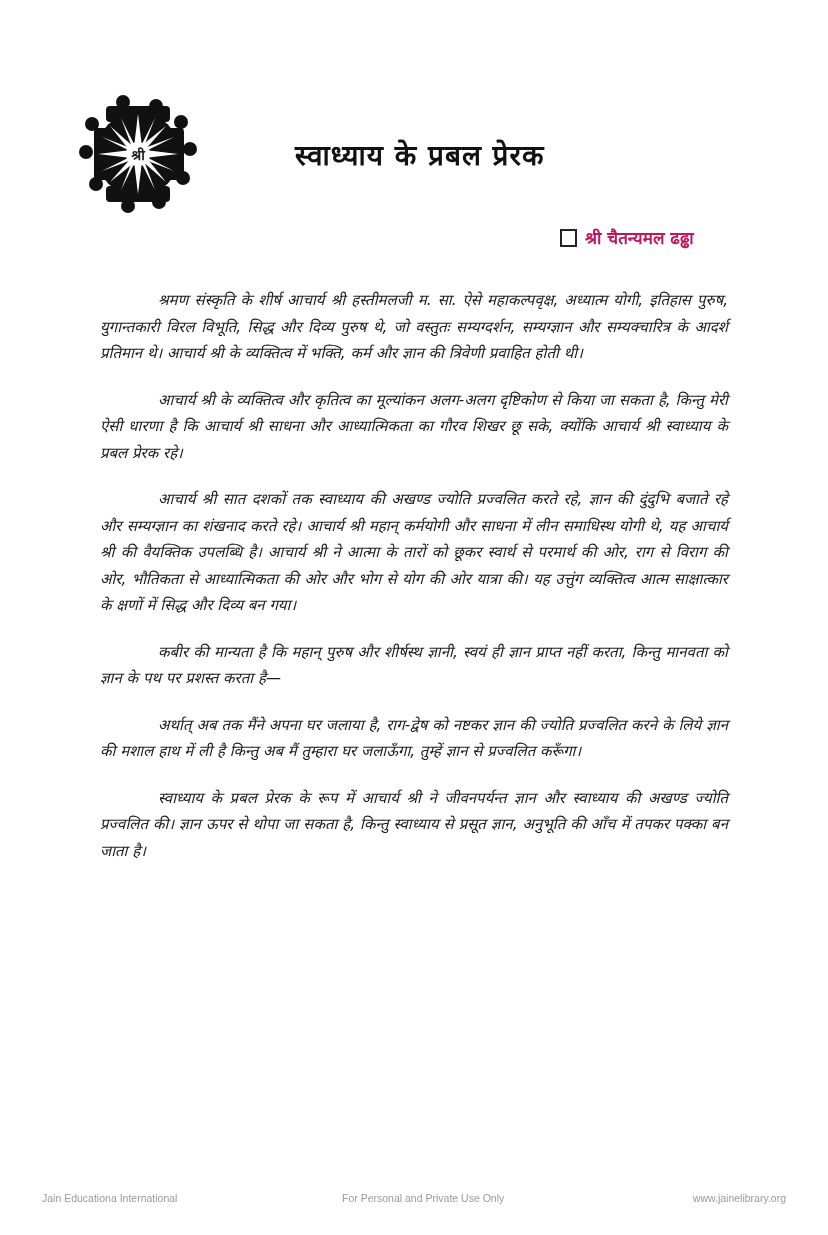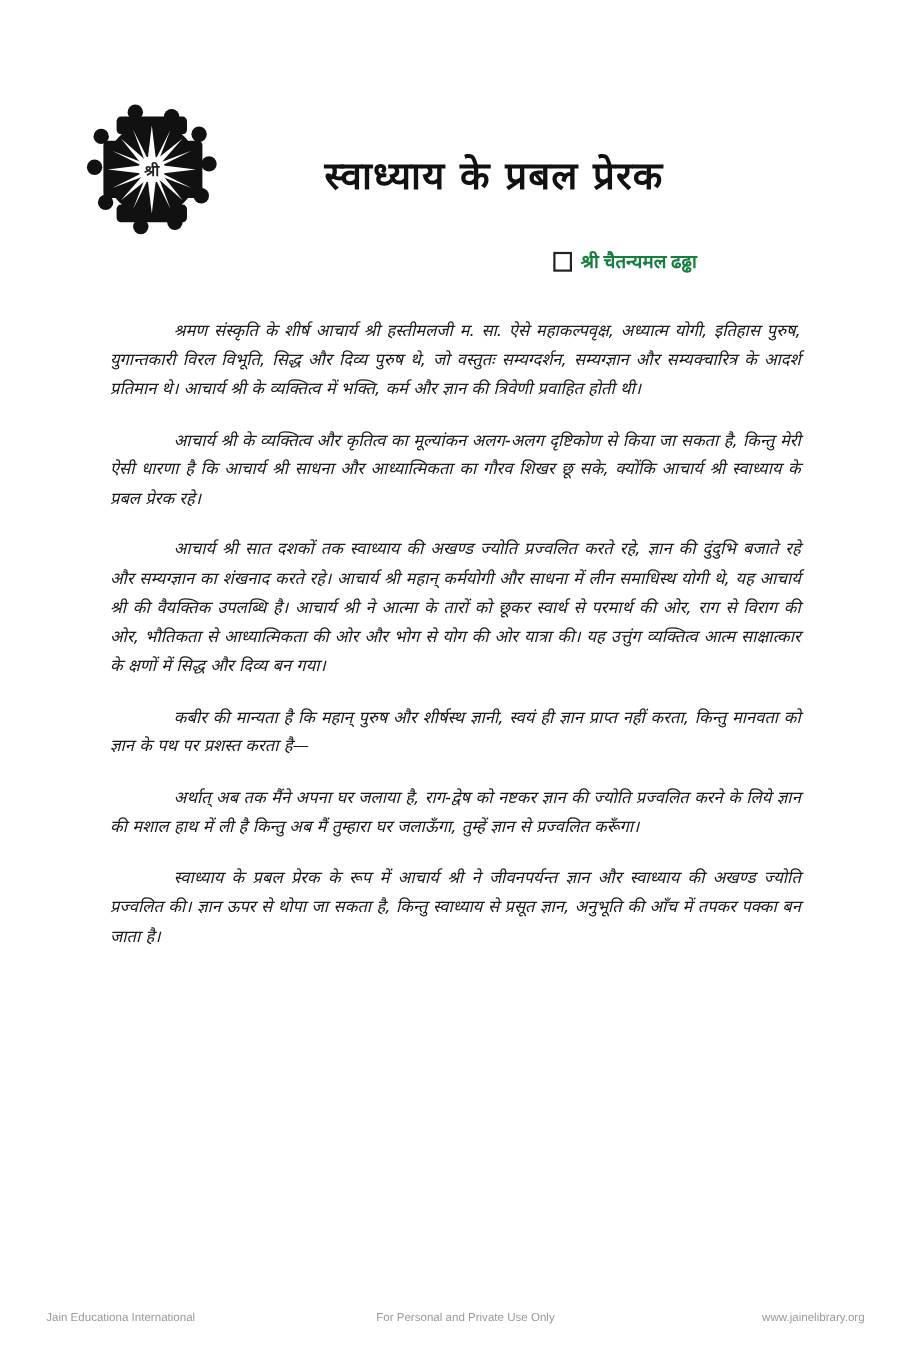--- a/index.html
+++ b/index.html
@@ -1,22 +1,22 @@
 <!DOCTYPE html>
 <html><head>
 <meta charset="utf-8">
 <style>
   html, body { margin: 0; padding: 0; background: #ffffff; }
   body { width: 828px; height: 1235px; position: relative; overflow: hidden;
          font-family: "DejaVu Sans", "Liberation Sans", sans-serif; color: #1a1a1a; }
   .logo { position: absolute; left: 76px; top: 92px; width: 124px; height: 124px; }
-  .title { position: absolute; left: 295px; top: 135px; font-size: 35px; font-weight: bold;
+  .title { position: absolute; left: 295px; top: 135px; font-size: 28px; font-weight: bold;
            letter-spacing: 1px; color: #111; }
-  .author { position: absolute; left: 503px; top: 226px; font-size: 17px; font-weight: bold; color: #15803d;
-            display: flex; align-items: center; gap: 8px; font-family: Liberation Serif, serif; }
+  .author { position: absolute; left: 560px; top: 226px; font-size: 17px; font-weight: bold; color: #be185d;
+            display: flex; align-items: center; gap: 8px; }
   .author .box { width: 13px; height: 14px; border: 2px solid #222; display: inline-block; }
   .body { position: absolute; left: 100px; top: 287px; width: 628px; font-size: 15px; line-height: 26.5px;
           text-align: justify; font-style: italic; }
   .para { margin: 0 0 20px 0; text-indent: 58px; }
   .verse { text-align: center; margin: 0 0 20px 0; padding-left: 40px; line-height: 29px; }
   .verse div { white-space: nowrap; }
   .footer { position: absolute; top: 1192px; left: 0; width: 828px; font-size: 10.5px;
             color: #9a9a9a; font-family: "Liberation Sans", sans-serif; }
   .footer span { position: absolute; text-align: center; }
   .f-left { left: 42px; }

